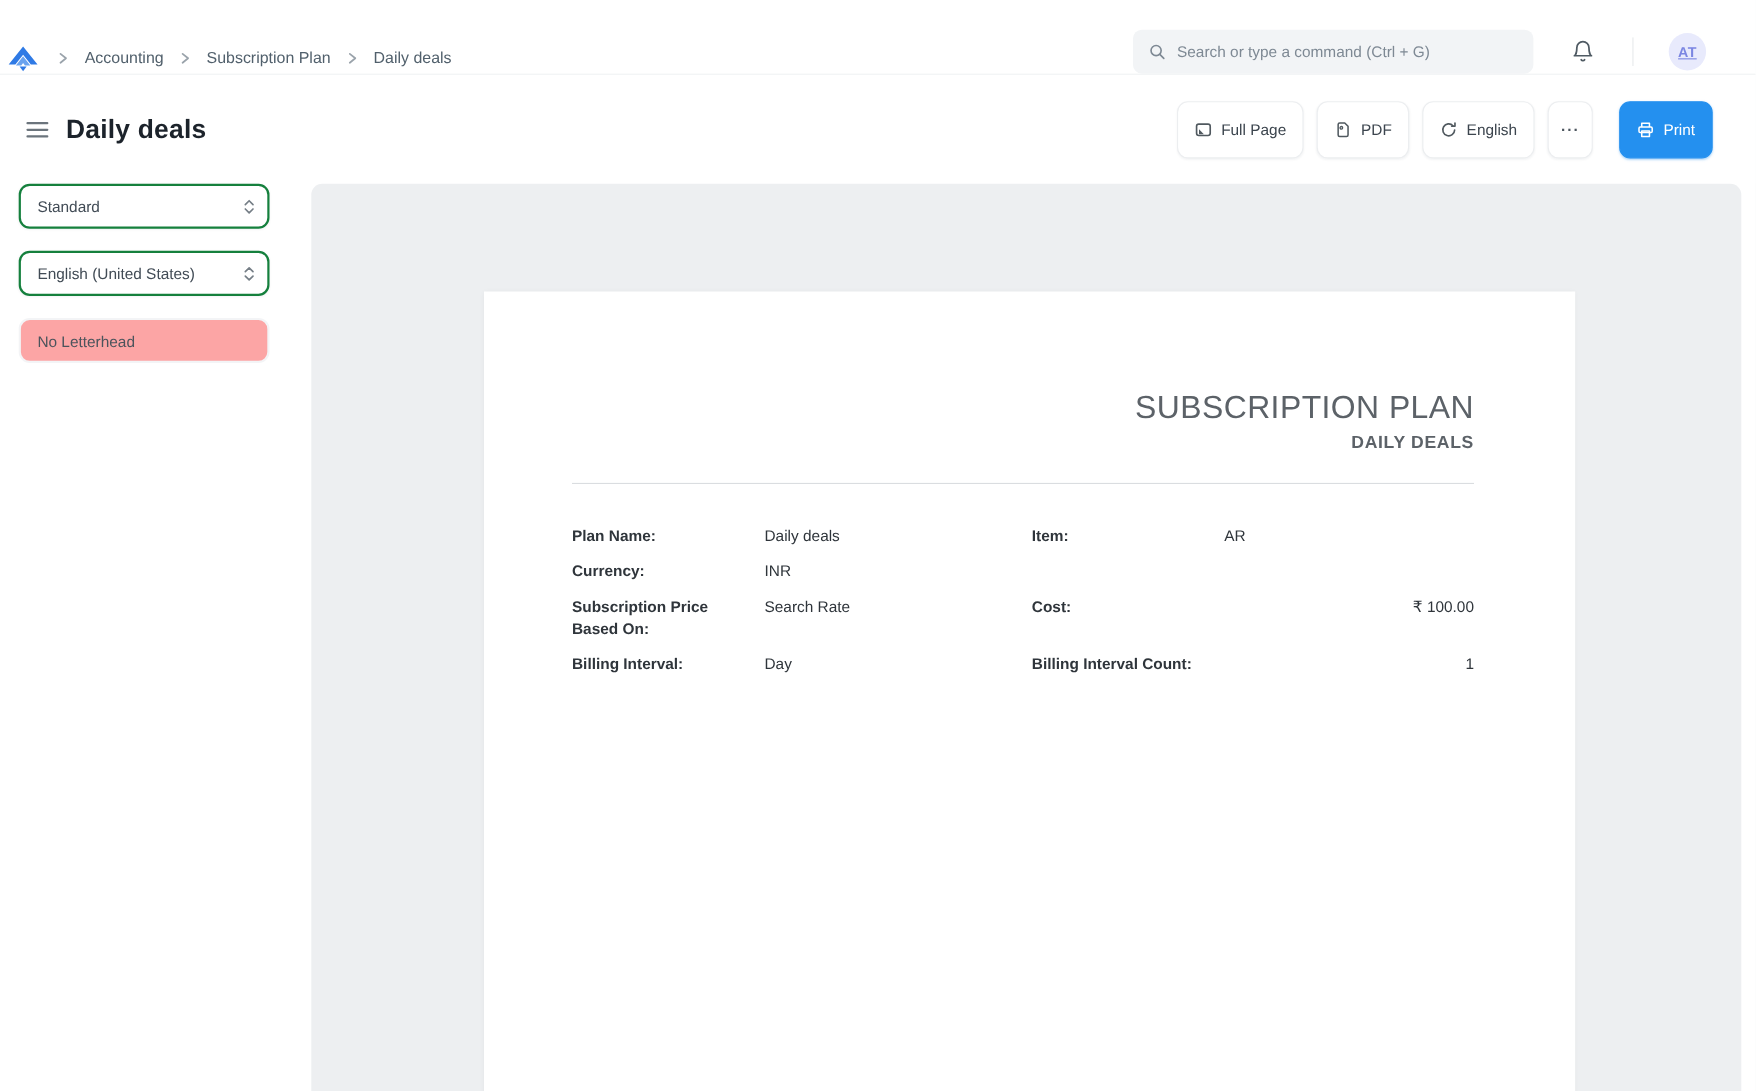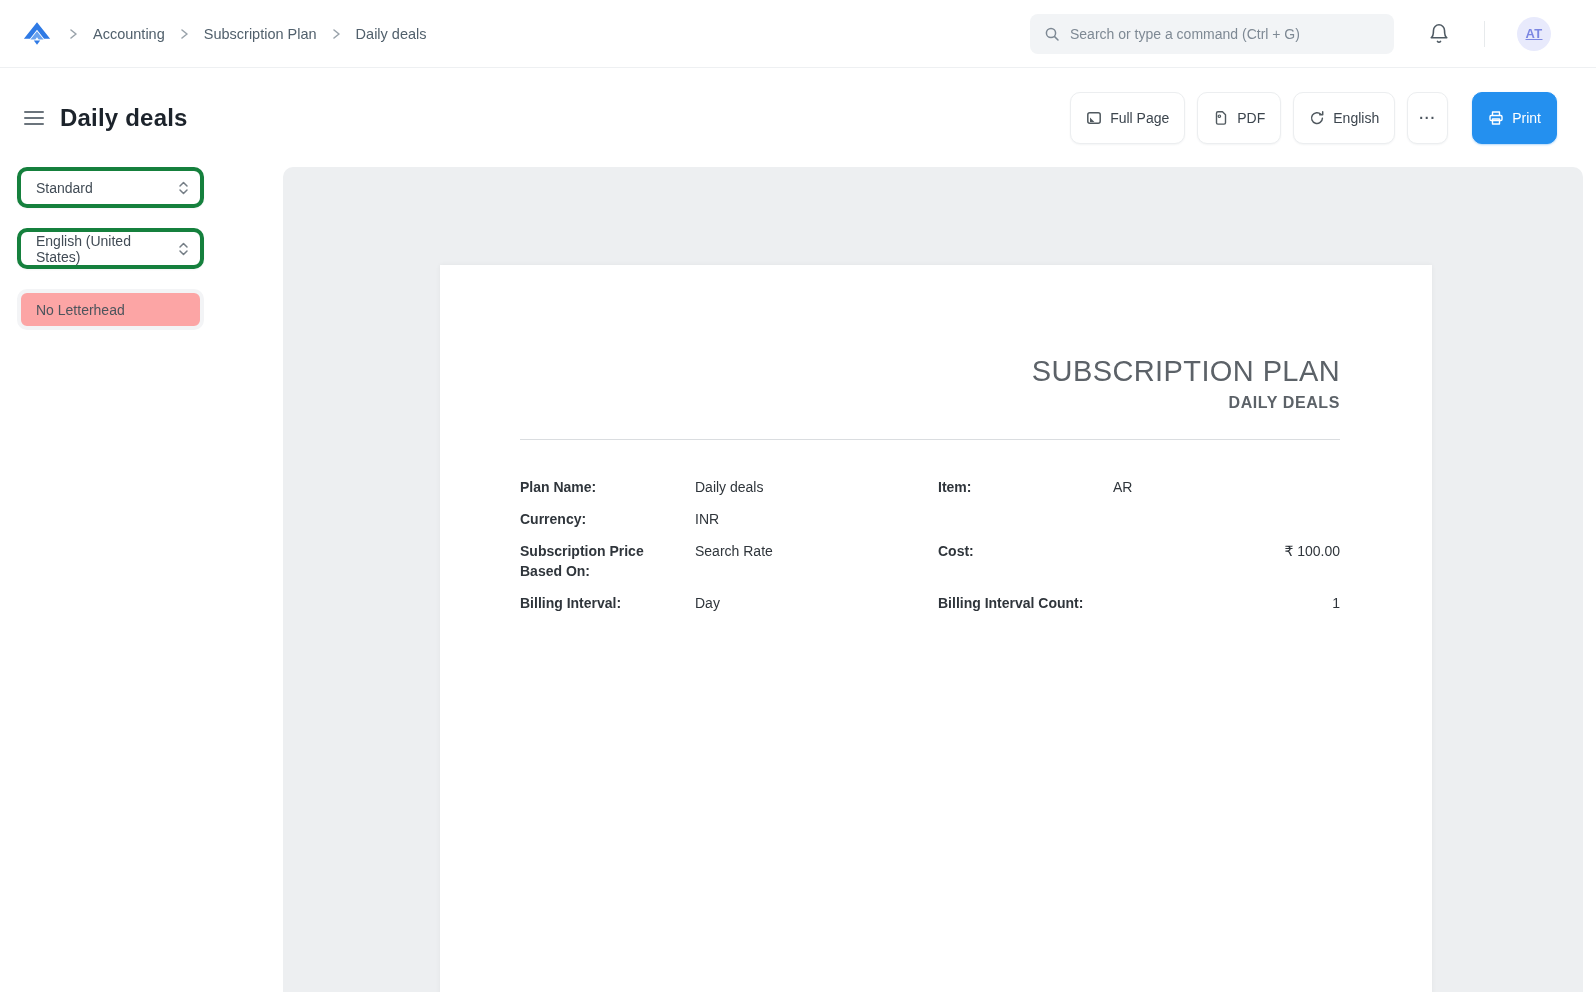--- a/index.html
+++ b/index.html
@@ -1,21 +1,21 @@
 <!DOCTYPE html>
 <html><head>
 <meta charset="utf-8">
 <style>
   * { margin:0; padding:0; box-sizing:border-box; }
   html,body { width:1596px; height:992px; background:#ffffff; overflow:hidden;
     font-family:"Liberation Sans","DejaVu Sans",sans-serif; }
 
   
-  .navbar { height:68px; display:flex; align-items:center; justify-content:space-between;
-    padding:0 45px 0 22px; background:#fff; border-bottom:1px solid #eef0f2; }
+  .navbar { height:68px; display:flex; align-items:flex-end; justify-content:space-between;
+    padding:0 45px 0 6px; background:#fff; border-bottom:1px solid #eef0f2; }
   .breadcrumb { display:flex; align-items:center; gap:15px; font-size:14.5px; color:#51606c; }
   .crumb { cursor:pointer; white-space:nowrap; }
   .crumb-sep { display:flex; align-items:center; color:#9aa3ab; }
   .logo { width:32px; height:28px; display:flex; align-items:center; cursor:pointer; }
   .nav-right { display:flex; align-items:center; gap:32px; }
   .search-box { width:364px; height:40px; background:#f2f4f6; border-radius:8px;
     display:flex; align-items:center; gap:10px; padding:0 14px; }
   .search-box input { border:none; outline:none; background:transparent; flex:1;
     font-size:14px; color:#434d57; font-family:inherit; }
   .search-box input::placeholder { color:#7e8994; }
@@ -38,22 +38,22 @@
     background:#fff; border:1px solid #eceef0; border-radius:10px;
     box-shadow:0 1px 2px rgba(25,39,52,.05); font-size:14px; font-weight:500; color:#3c454e;
     cursor:pointer; font-family:inherit; white-space:nowrap; }
   .btn-more { padding:0 11px; color:#4c555e; font-weight:700; letter-spacing:1px; }
   .btn-primary { background:#2490ef; border-color:#2490ef; color:#fff;
     box-shadow:0 1px 2px rgba(36,144,239,.35);margin-left:12px; }
 
   
   .main { display:flex; align-items:flex-start; }
   .sidebar { width:283px; padding:0 0 0 17px; }
-  .side-select { width:187px; height:41px; margin-bottom:20px; background:#fff;
-    border:4px solid #15803d; border-radius:10px; box-shadow:0 1px 2px rgba(25,39,52,.05);
+  .side-select { width:228px; height:41px; margin-bottom:20px; background:#fff;
+    border:2px solid #15803d; border-radius:10px; box-shadow:0 1px 2px rgba(25,39,52,.05);
     display:flex; align-items:center; justify-content:space-between; padding:0 11px 0 15px;
     font-size:14px; color:#414b55; cursor:pointer; }
   .side-select.flat { background:#fca5a5; border-color:#f3f4f6; box-shadow:none; color:#4c545c; }
 
   .preview-area { width:1300px; height:825px; background:#edeff1;
     border-radius:10px 10px 0 0; position:relative; overflow:hidden; }
   .paper { position:absolute; left:157px; top:98px; width:992px; height:780px;
     background:#fff; box-shadow:0 0 5px rgba(0,0,0,.05); }
   .paper-content { padding:90px 92px 0 80px; }
   .doc-head { text-align:right; }

